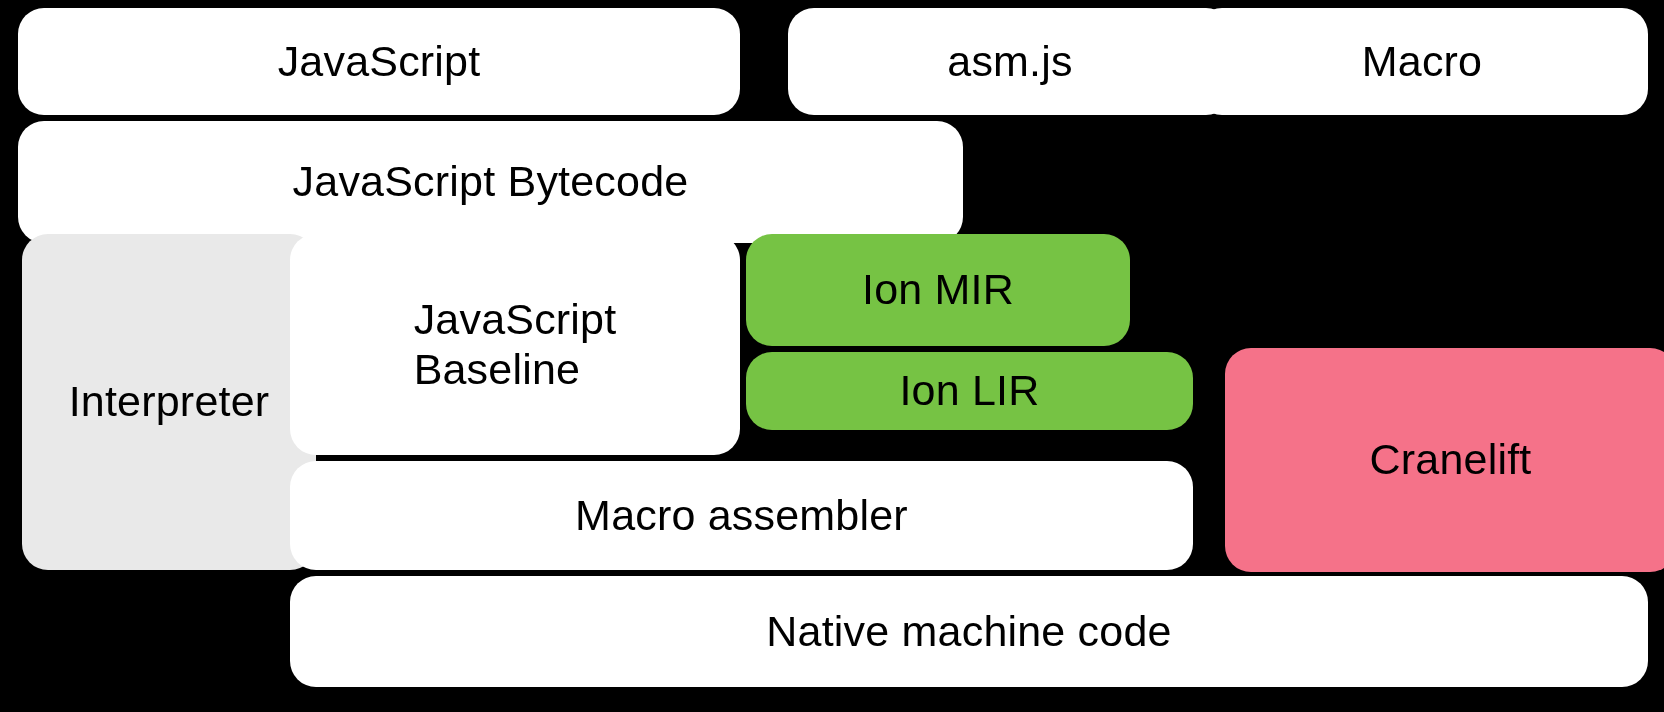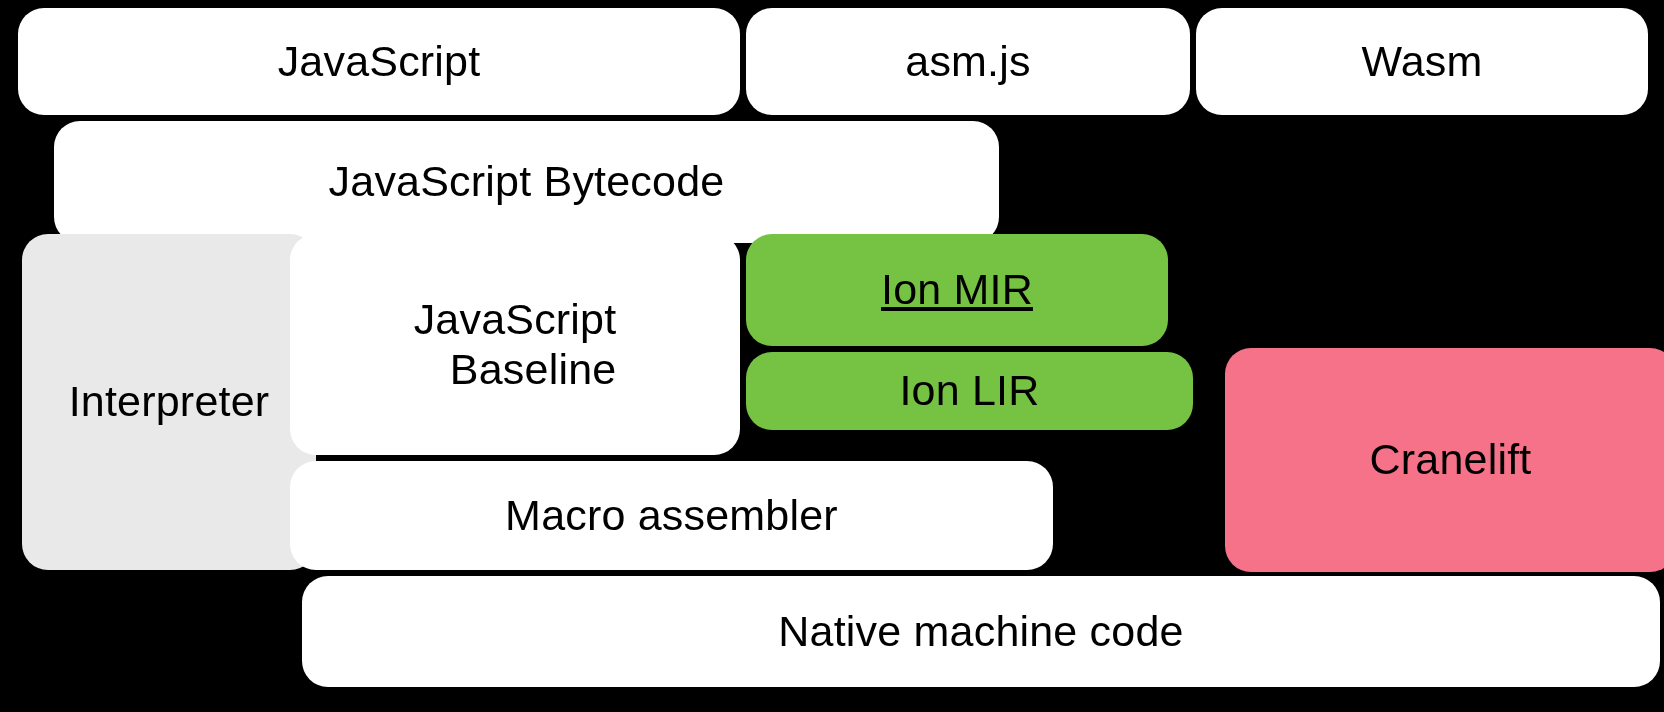--- a/index.html
+++ b/index.html
@@ -17,67 +17,67 @@
     height: 712px;
     background: #000000;
     overflow: hidden;
   }
   .node {
     position: absolute;
     box-sizing: border-box;
     display: flex;
     align-items: center;
     justify-content: center;
-    text-align: right;
+    text-align: left;
     border-radius: 26px;
     color: #000000;
     font-size: 43px;
     line-height: 1.14;
     font-weight: 400;
     letter-spacing: 0.2px;
     white-space: pre-line;
     user-select: none;
   }
   .fill-white  { background: #ffffff; }
   .fill-gray   { background: #e9e9e9; }
   .fill-green  { background: #76c344; }
   .fill-pink   { background: #f57289; }
 
   
   .n-javascript      { left: 18px;   top: 8px;   width: 722px; height: 107px; }
-  .n-asmjs           { left: 746px;  top: 8px;   width: 444px; height: 107px; }
+  .n-asmjs           { left: 788px;  top: 8px;   width: 444px; height: 107px; }
   .n-wasm            { left: 1196px; top: 8px;   width: 452px; height: 107px; }
 
   
-  .n-js-bytecode     { left: 18px;   top: 121px; width: 945px; height: 122px; margin-left: 36px; }
+  .n-js-bytecode     { left: 18px;   top: 121px; width: 945px; height: 122px; }
   .n-baldrmonkey     { left: 969px;  top: 121px; width: 453px; height: 107px; }
 
   
   .n-interpreter     { left: 22px;   top: 234px; width: 294px; height: 336px; }
   .n-js-baseline     { left: 290px;  top: 234px; width: 450px; height: 221px; }
-  .n-ion-mir         { left: 746px;  top: 234px; width: 422px; height: 112px; text-decoration: underline; }
+  .n-ion-mir         { left: 746px;  top: 234px; width: 384px; height: 112px; }
   .n-ion-lir         { left: 746px;  top: 352px; width: 447px; height: 78px; }
   .n-cranelift       { left: 1197px; top: 348px; width: 451px; height: 224px; margin-left: 28px; }
 
   
-  .n-macro-assembler { left: 290px;  top: 461px; width: 763px; height: 109px; }
+  .n-macro-assembler { left: 290px;  top: 461px; width: 903px; height: 109px; }
 
   
-  .n-native-code     { left: 290px;  top: 576px; width: 1358px; height: 111px; margin-left: 12px; }
+  .n-native-code     { left: 290px;  top: 576px; width: 1358px; height: 111px; }
 </style>
 </head>
 <body>
 
 <div id="diagram">
 
   <div class="node fill-white n-javascript">JavaScript</div>
 
   <div class="node fill-white n-asmjs">asm.js</div>
 
-  <div class="node fill-white n-wasm">Wasm</div>
+  <div class="node fill-white n-wasm">Macro</div>
 
   <div class="node fill-white n-js-bytecode">JavaScript Bytecode</div>
 
 
   <div class="node fill-gray n-interpreter">Interpreter</div>
 
   <div class="node fill-white n-js-baseline">JavaScript
 Baseline</div>
 
   <div class="node fill-green n-ion-mir">Ion MIR</div>

